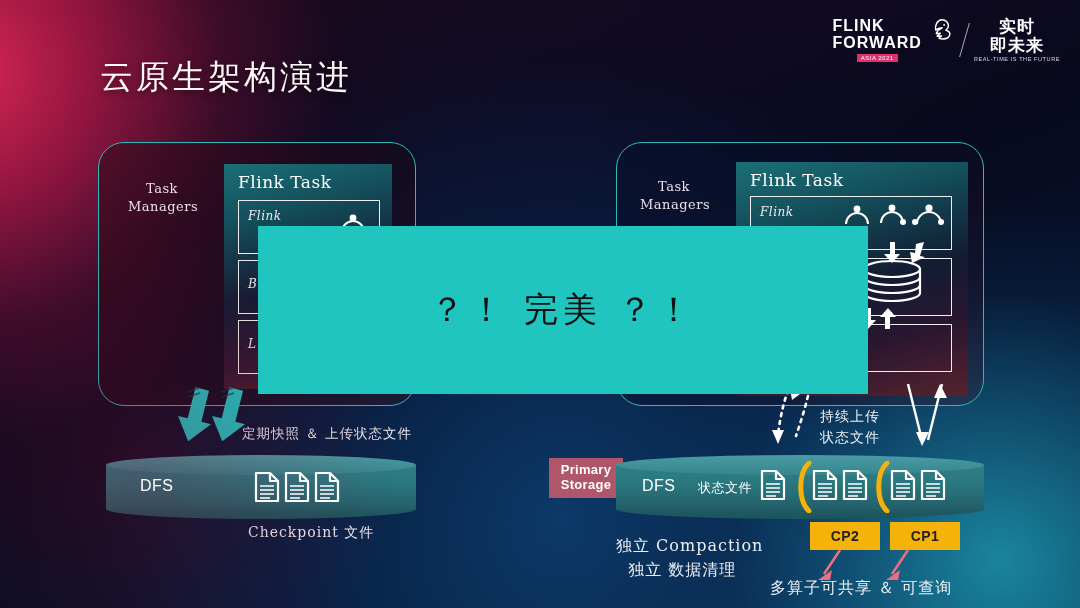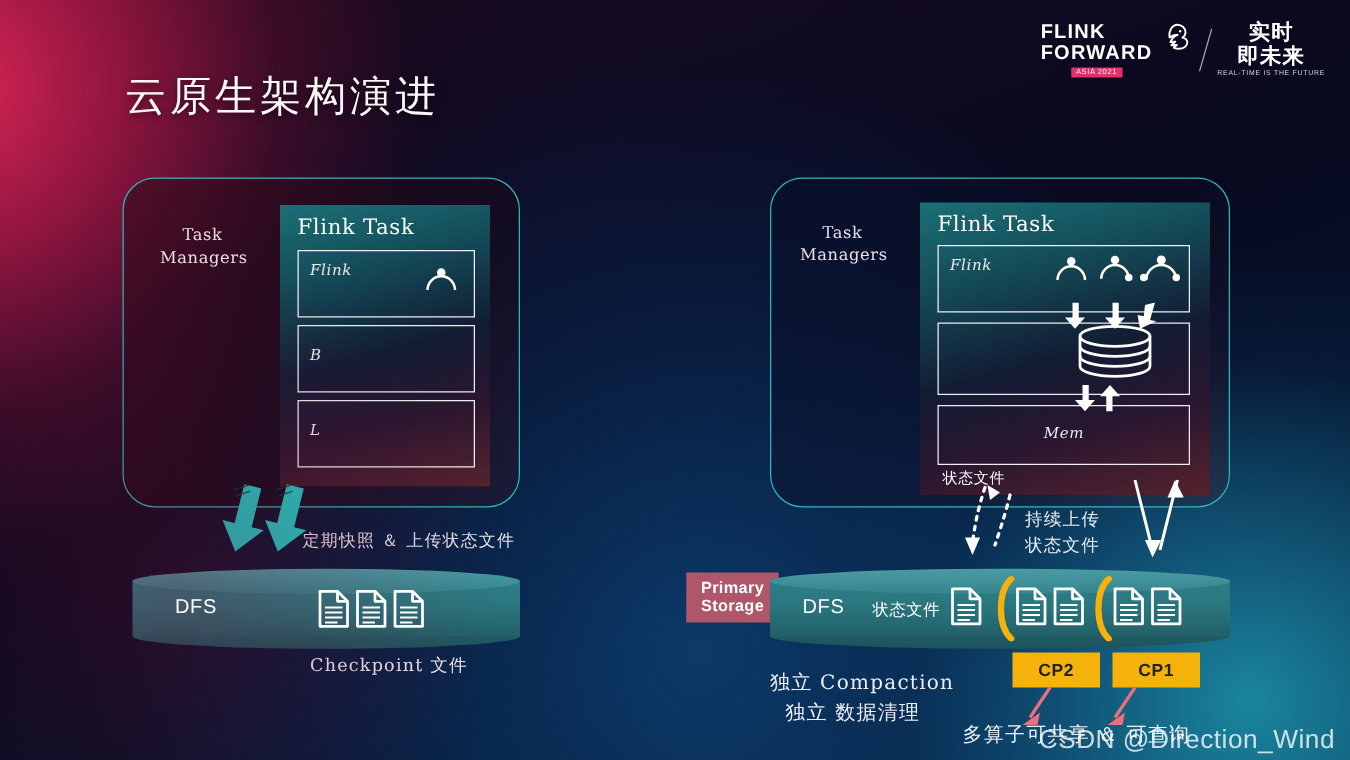--- a/index.html
+++ b/index.html
@@ -397,16 +397,18 @@
     </g>
     <g fill="#e8707f">
       <path d="M12 32 L26 22 L24 32 Z"></path>
       <path d="M80 32 L94 22 L92 32 Z"></path>
     </g>
   </svg>
 
   <div class="note-cn" style="left:616px;top:534px;font-size:16px;">独立 Compaction<br>&nbsp;&nbsp;独立 数据清理</div>
   <div class="note-cn" style="left:770px;top:576px;font-size:16px;">多算子可共享 ＆ 可查询</div>
 
-
-  <div id="wm">CSDN @Direction_Wind</div>
+  <div id="overlay">
+    <span class="txt">？！ 完美 ？！</span>
+  </div>
+
 
 </div>
 
 </body></html>

